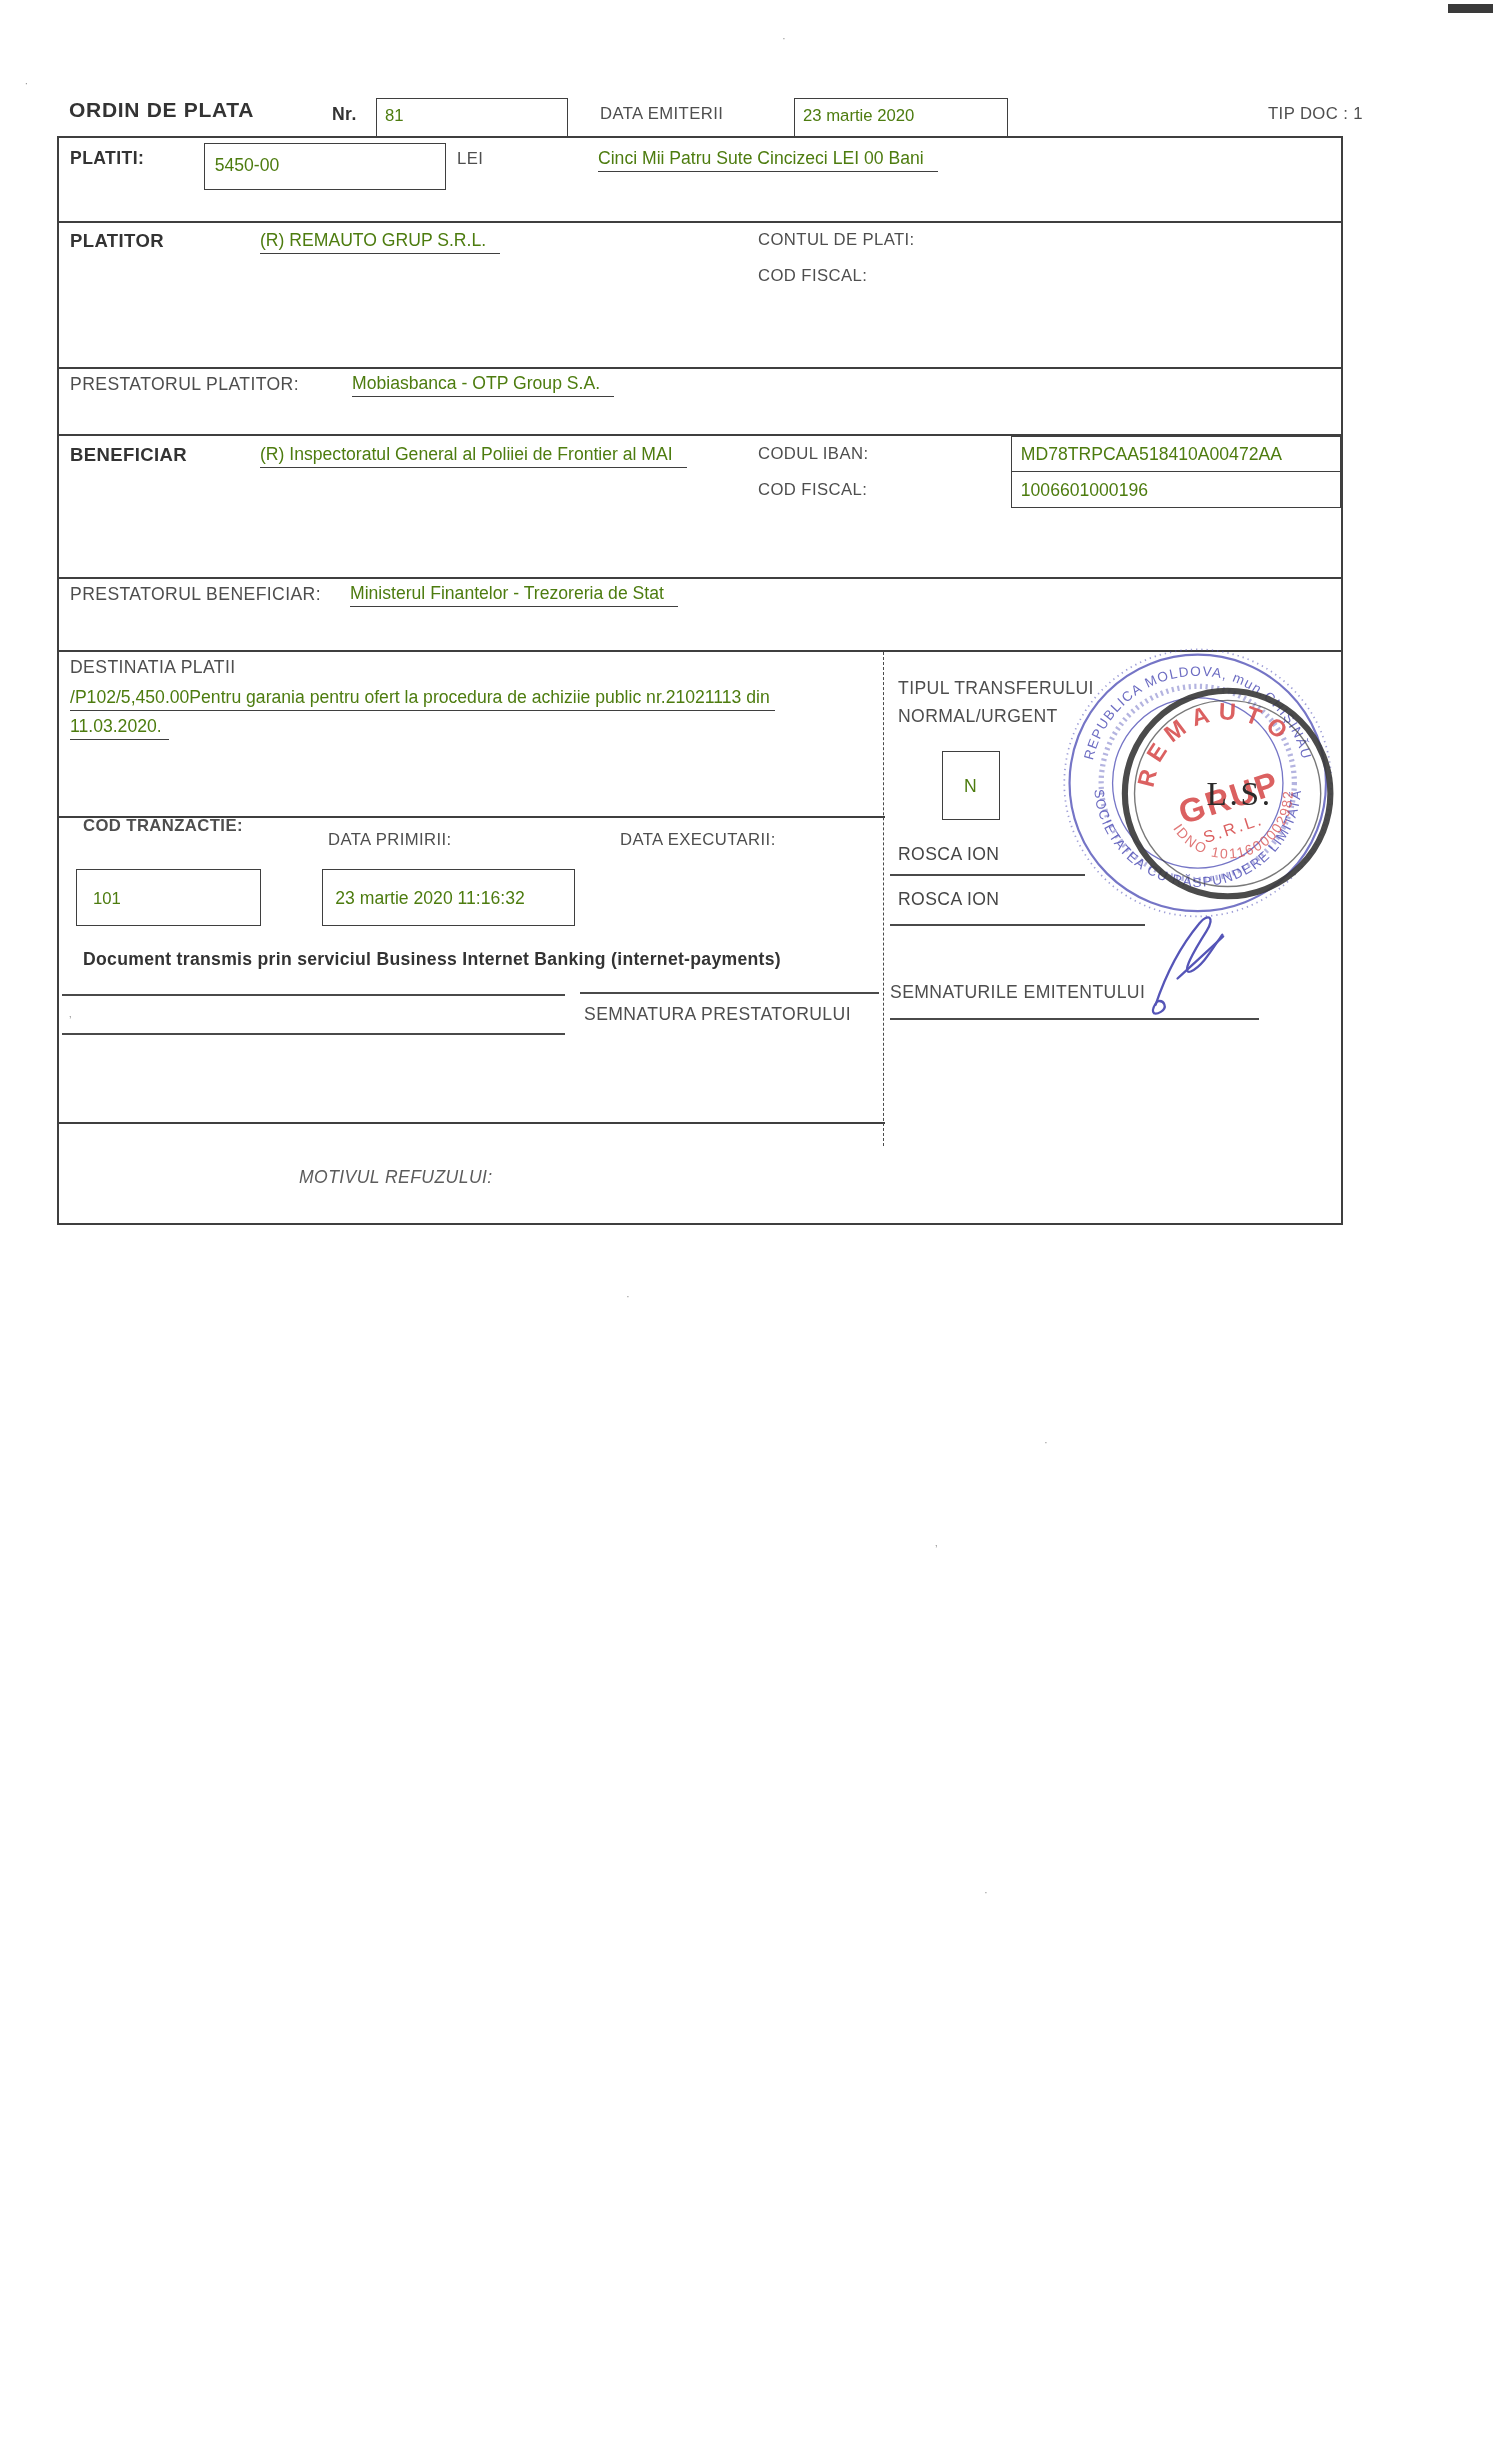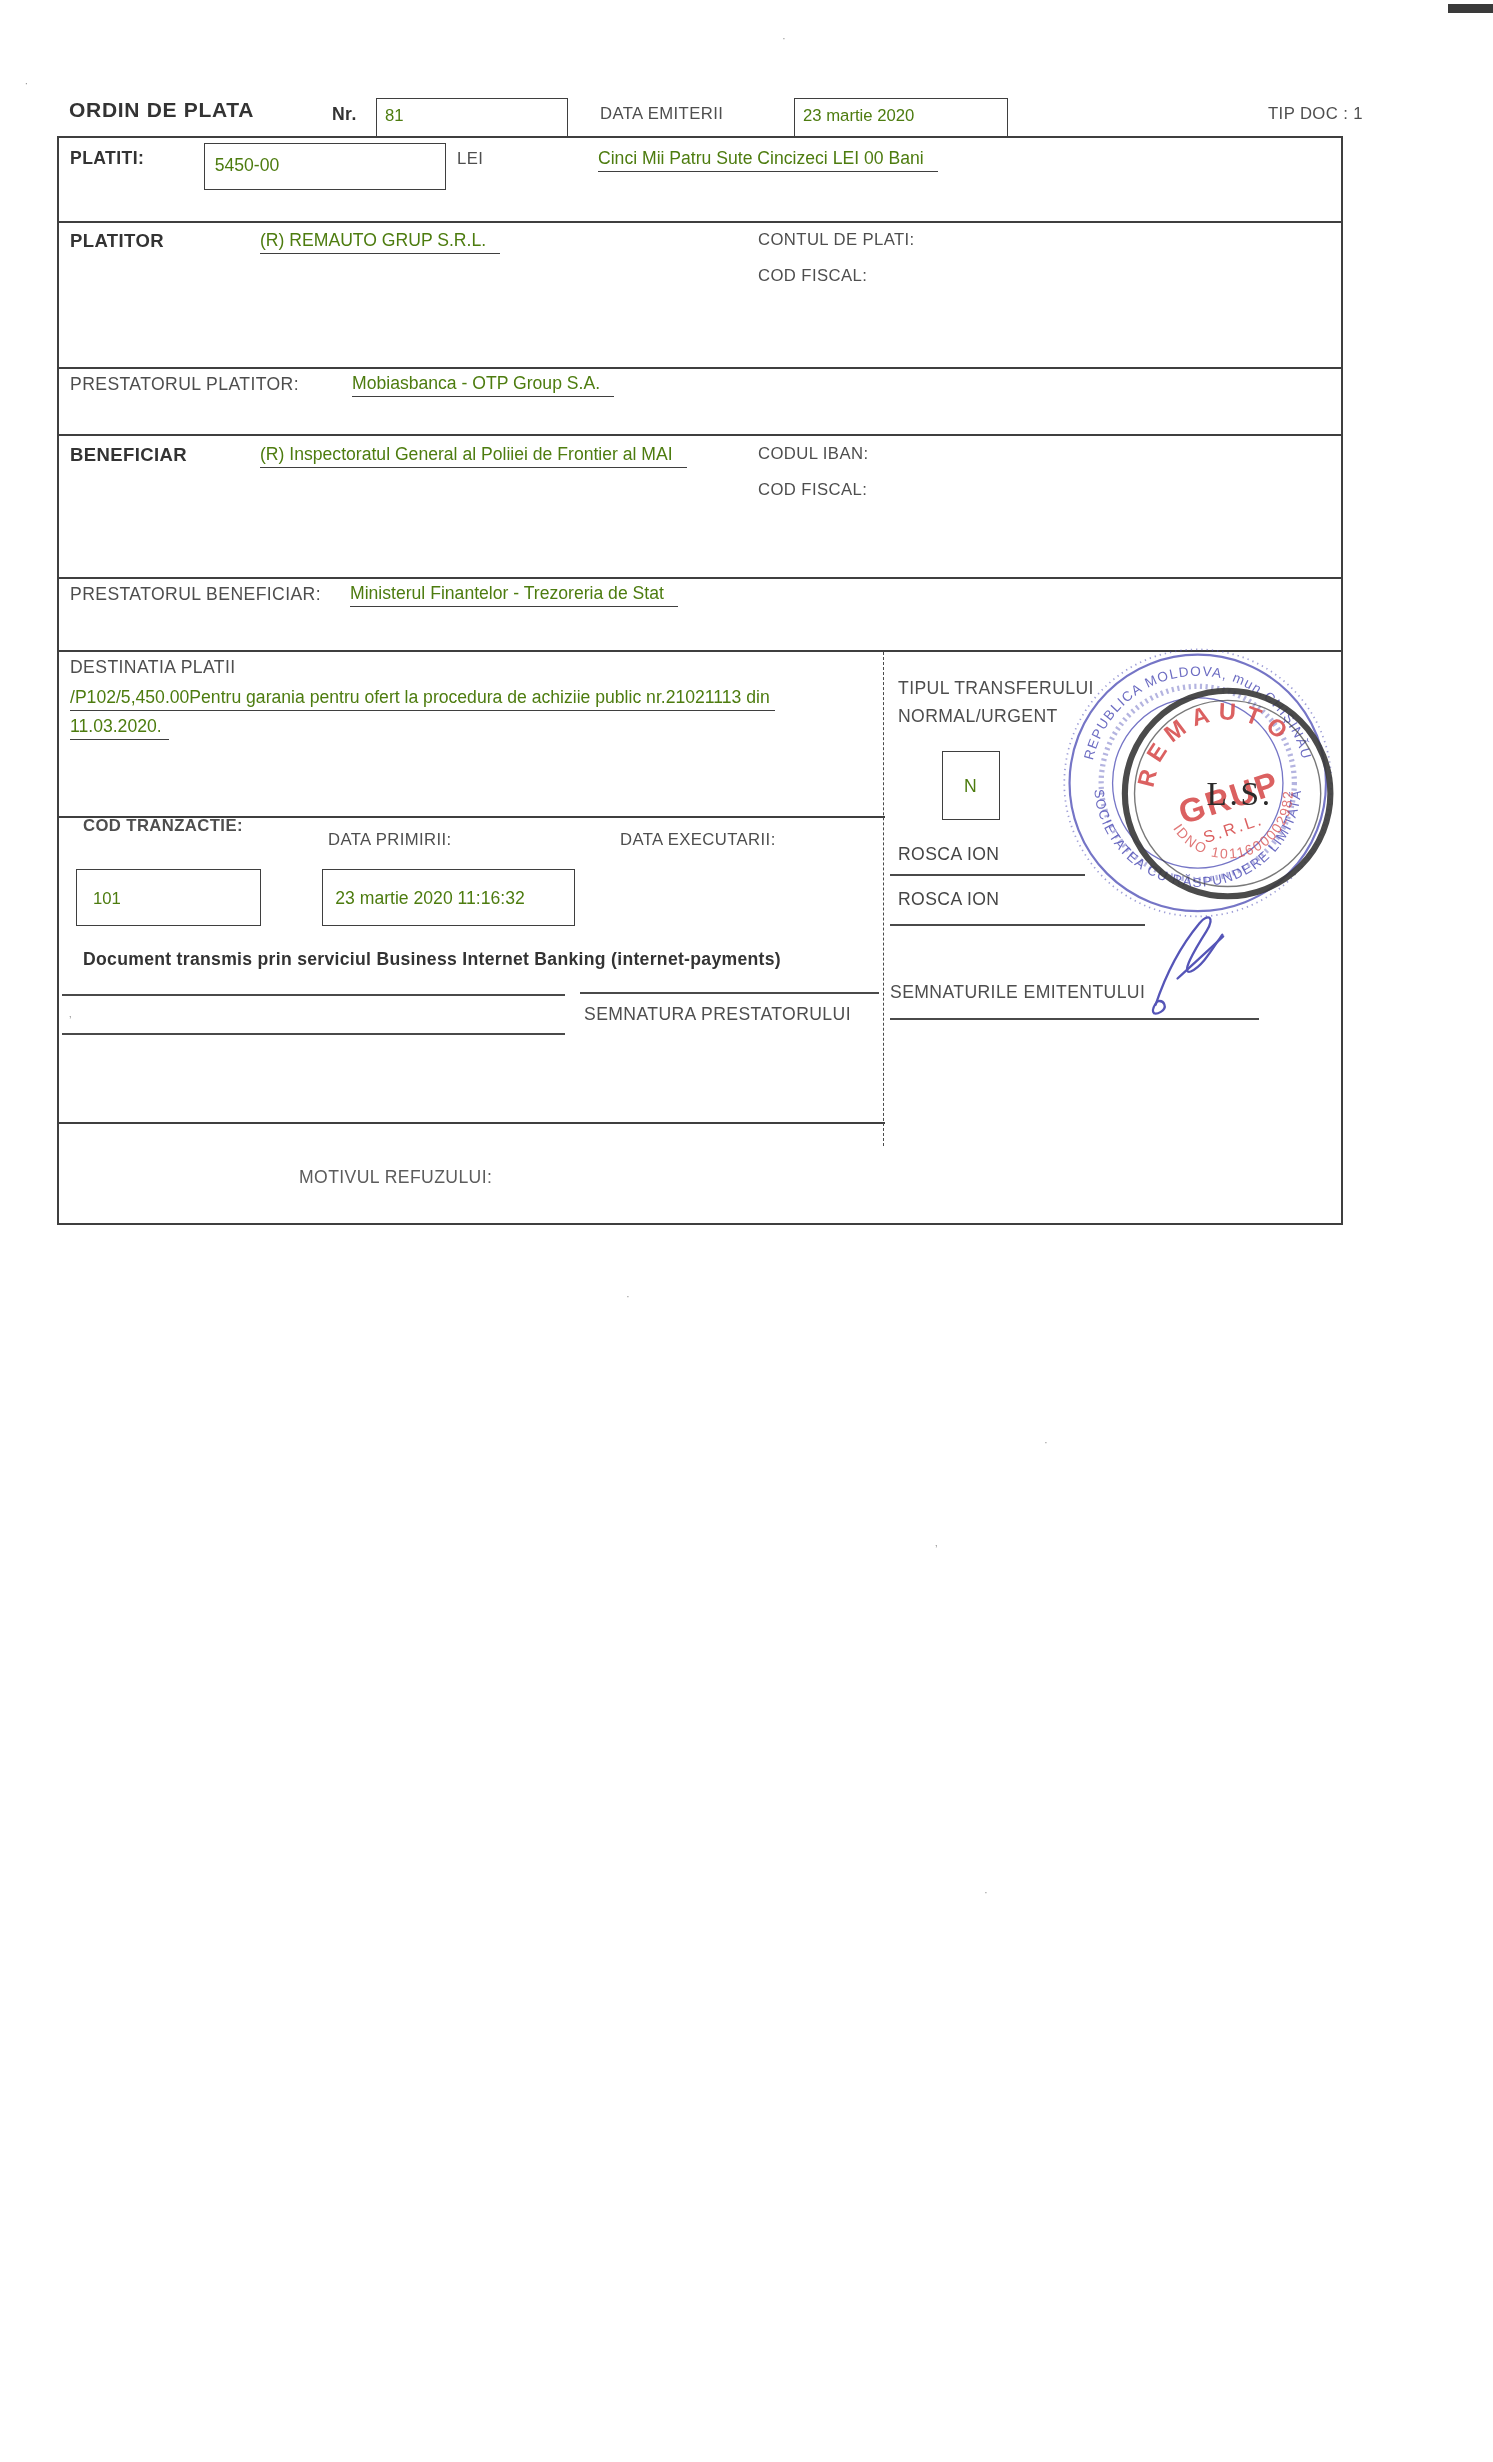--- a/index.html
+++ b/index.html
@@ -68,20 +68,28 @@
   <div class="abs val" style="left:352px;top:373px;">
     <span class="uline">Mobiasbanca - OTP Group S.A.</span>
   </div>
 
   <div class="abs lbl-b" style="left:70px;top:444px;font-size:18.5px;">BENEFICIAR</div>
   <div class="abs val" style="left:260px;top:444px;">
     <span class="uline">(R) Inspectoratul General al Poliiei de Frontier al MAI</span>
   </div>
   <div class="abs lbl" style="left:758px;top:444px;">CODUL IBAN:</div>
   <div class="abs lbl" style="left:758px;top:480px;">COD FISCAL:</div>
+  <div class="cellbox" style="left:1011px;top:436px;width:330px;height:72px;">
+    <div class="cell" style="top:0;height:35px;border-bottom:1.8px solid #3f3f3f;">
+      <span class="val">MD78TRPCAA518410A00472AA</span>
+    </div>
+    <div class="cell" style="top:37px;height:32px;">
+      <span class="val">1006601000196</span>
+    </div>
+  </div>
 
   <div class="abs lbl" style="left:70px;top:584px;font-size:17.6px;">PRESTATORUL BENEFICIAR:</div>
   <div class="abs val" style="left:350px;top:583px;">
     <span class="uline">Ministerul Finantelor - Trezoreria de Stat</span>
   </div>
 
   <div class="abs lbl" style="left:70px;top:657px;font-size:17.6px;">DESTINATIA PLATII</div>
   <div class="abs val" style="left:70px;top:687px;">
     <span class="uline" style="padding-right:5.3px;">/P102/5,450.00Pentru garania pentru ofert la procedura de achiziie public nr.21021113  din</span>
   </div>
@@ -163,21 +171,21 @@
     <span class="val" style="position:absolute;left:12.3px;top:17.6px;text-align:right;">23 martie 2020 11:16:32</span>
   </div>
 
   <div class="abs" style="left:83px;top:949px;font-size:17.6px;font-weight:bold;color:#333;letter-spacing:0.3px;">Document transmis prin serviciul Business Internet Banking (internet-payments)</div>
 
   <div class="abs sigline" style="left:62px;top:994px;width:503px;"></div>
   <div class="abs sigline" style="left:580px;top:992px;width:299px;"></div>
   <div class="abs lbl" style="left:584px;top:1004px;font-size:17.6px;">SEMNATURA PRESTATORULUI</div>
   <div class="abs sigline" style="left:62px;top:1033px;width:503px;"></div>
 
-  <div class="abs lbl" style="left:299px;top:1167px;font-size:17.6px;color:#5c5c5c;">MOTIVUL REFUZULUI:</div>
+  <div class="abs lbl" style="left:299px;top:1167px;font-size:17.6px;color:#5c5c5c;font-style:italic;">MOTIVUL REFUZULUI:</div>
 
   <div class="speck" style="left:24.6px;top:77px;">·</div>
   <div class="speck" style="left:782px;top:32px;">·</div>
   <div class="speck" style="left:69px;top:1007px;">‚</div>
   <div class="speck" style="left:626px;top:1290px;">·</div>
   <div class="speck" style="left:1044px;top:1436px;">·</div>
   <div class="speck" style="left:935px;top:1536px;">‚</div>
   <div class="speck" style="left:984px;top:1886px;">·</div>
 
 </div>

